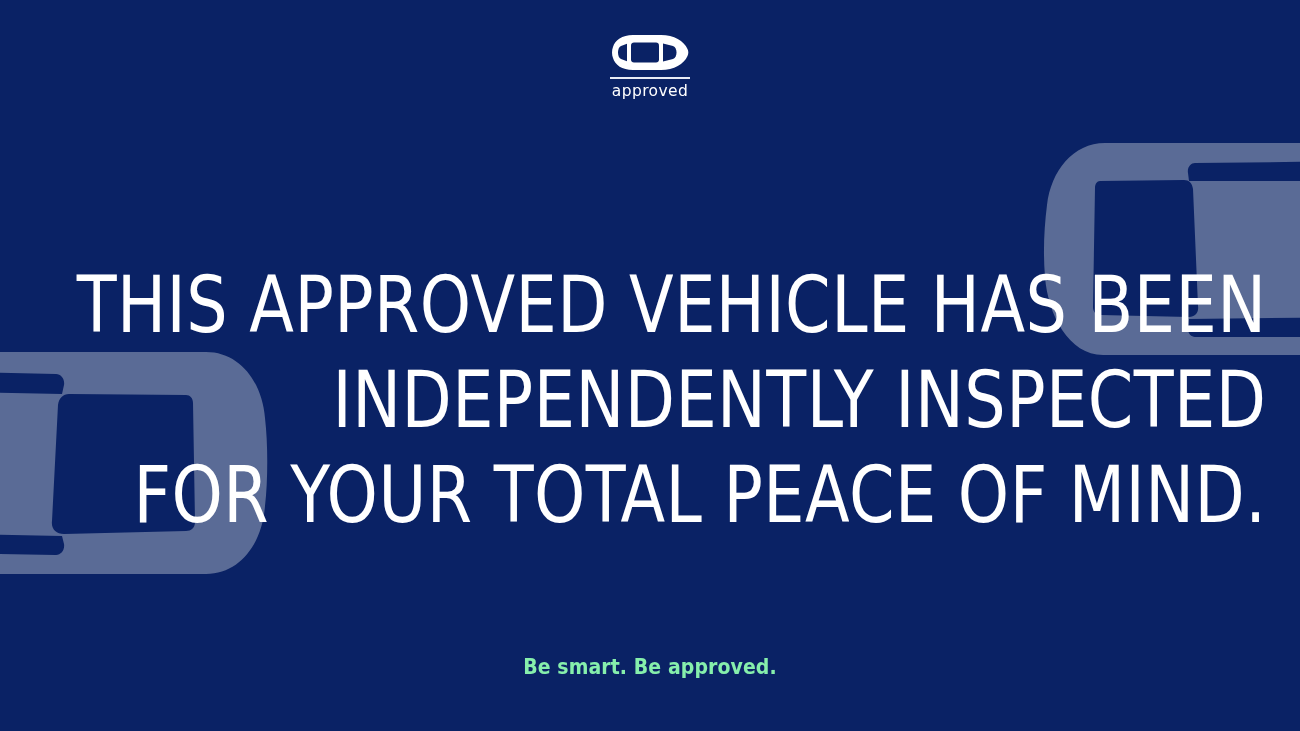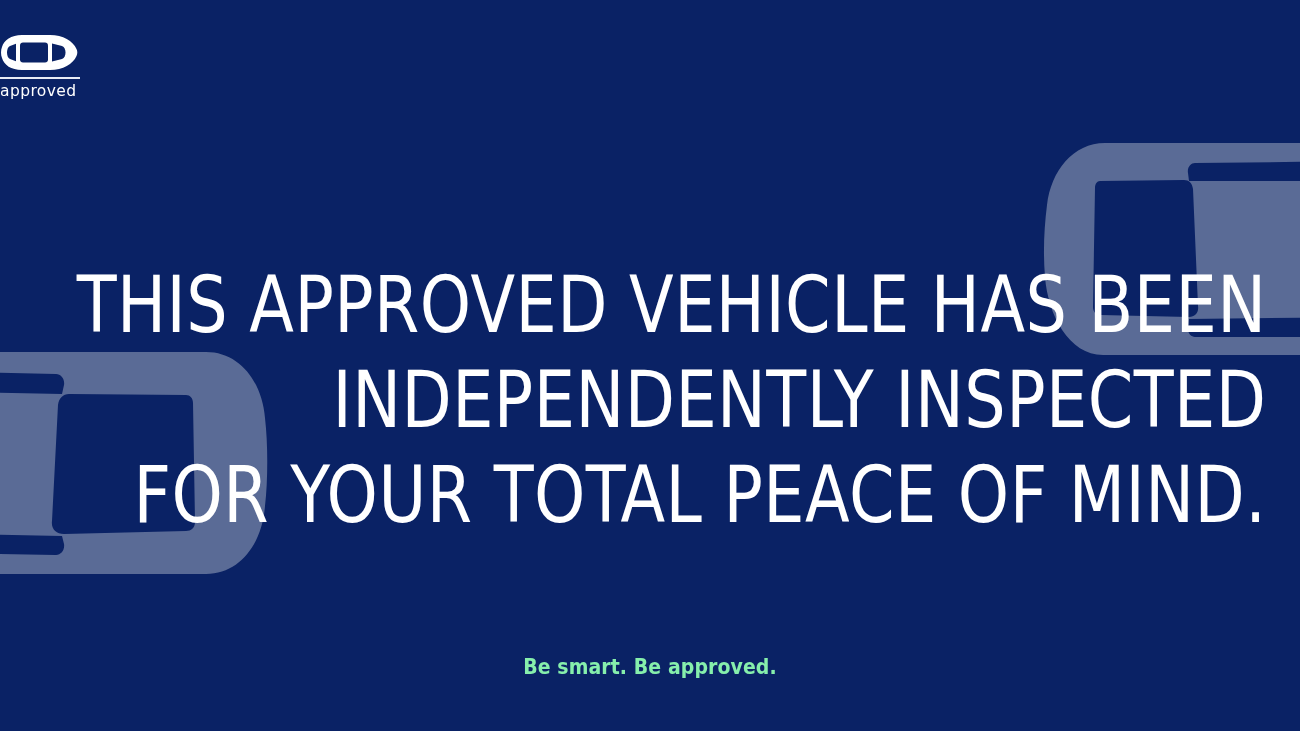--- a/index.html
+++ b/index.html
@@ -41,21 +41,21 @@
   }
 
   
   #logo-block {
     position: absolute;
     top: 34px;
     left: 0;
     width: 1300px;
     display: flex;
     flex-direction: column;
-    align-items: flex-start;
+    align-items: center;
   }
   #logo-mark {
     width: 78px;
     height: 37px;
     display: block;
   }
   #logo-rule {
     margin-top: 6px;
     width: 80px;
     height: 2px;

